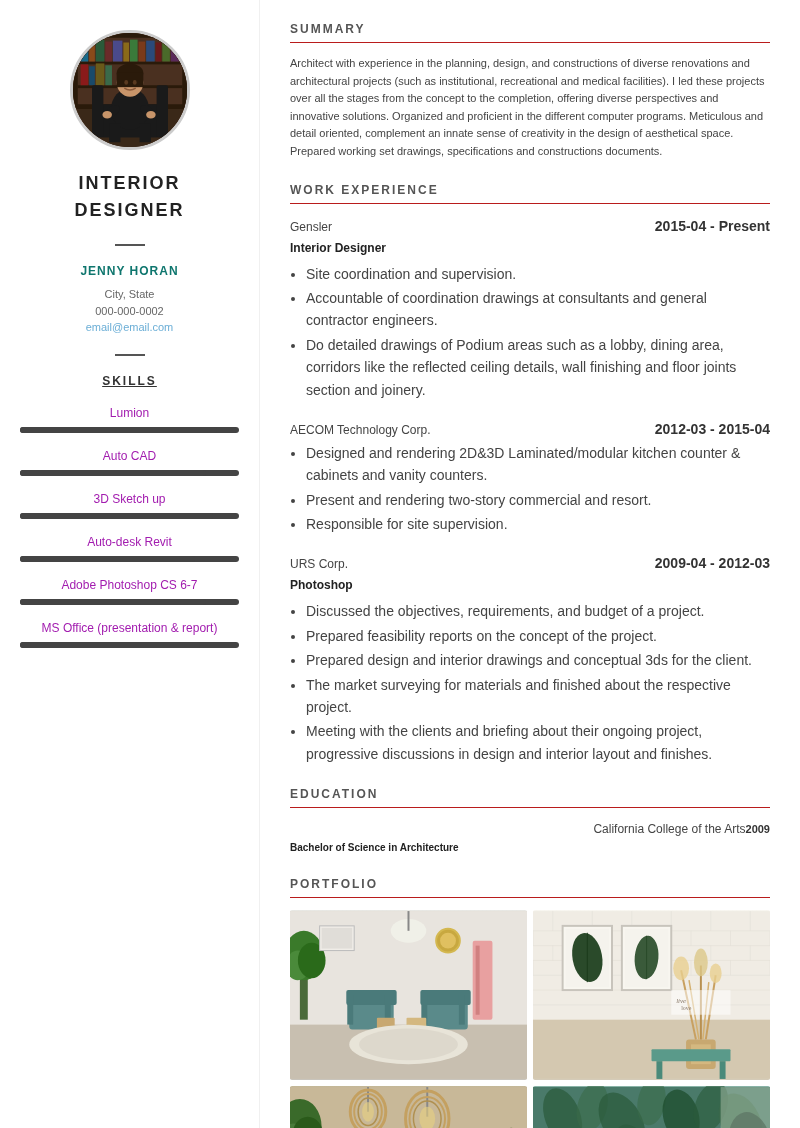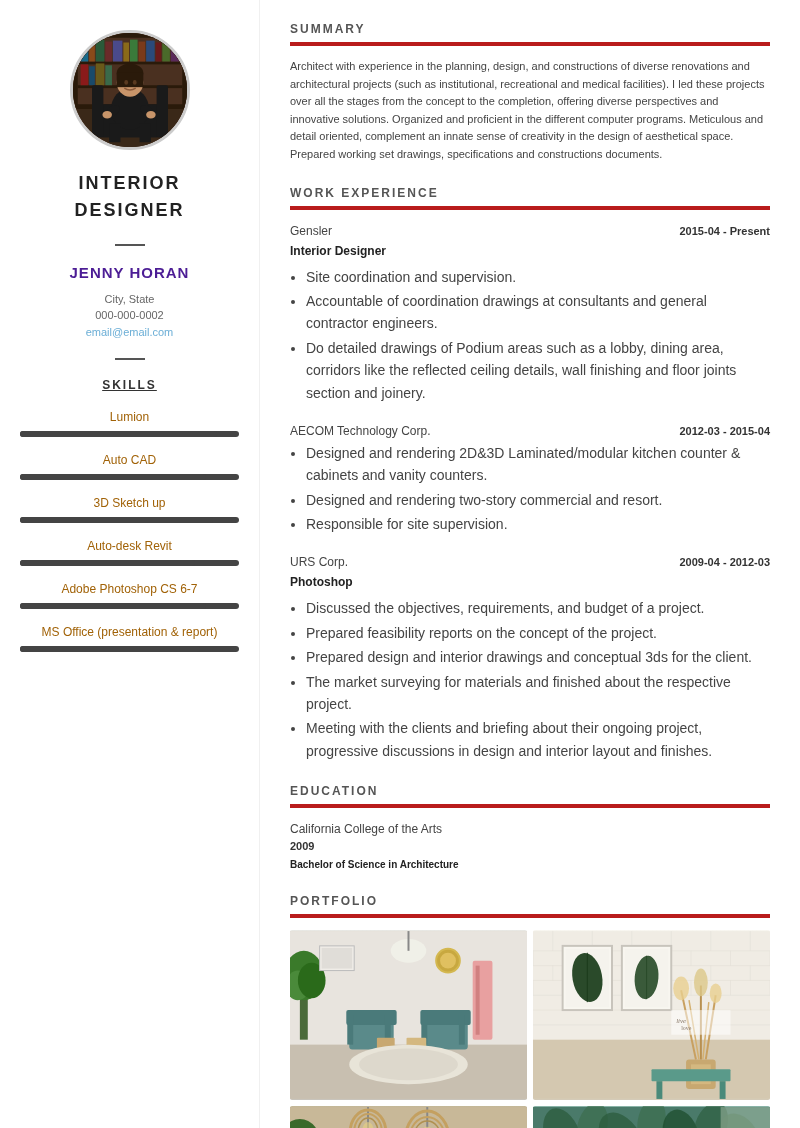--- a/index.html
+++ b/index.html
@@ -57,26 +57,26 @@
       color: #222;
       margin-bottom: 12px;
     }
     .divider {
       width: 30px;
       height: 2px;
       background: #555;
       margin: 8px auto 16px;
     }
     .name {
-      font-size: 15px;
+      font-size: 12px;
       font-weight: 700;
       letter-spacing: 1px;
       text-transform: uppercase;
       text-align: center;
-      color: #4c1d95;
+      color: #0f766e;
       margin-bottom: 6px;
     }
     .location {
       font-size: 11px;
       color: #666;
       text-align: right;
     }
     .phone {
       font-size: 11px;
       color: #666;
@@ -105,21 +105,21 @@
       text-transform: uppercase;
       margin-bottom: 14px;
       color: #333;
       text-decoration: underline;
     }
     .skill-item {
       margin-bottom: 14px;
     }
     .skill-name {
       font-size: 12px;
-      color: #a16207;
+      color: #a21caf;
       margin-bottom: 5px;
       text-align: center;
     }
     .skill-bar-bg {
       width: 100%;
       height: 6px;
       background: #444;
       border-radius: 3px;
     }
     .skill-bar-fill {
@@ -131,21 +131,21 @@
     .main-content {
       flex: 1;
       padding: 20px 30px 30px 30px;
     }
     .section-title {
       font-size: 12px;
       font-weight: 700;
       letter-spacing: 2px;
       text-transform: uppercase;
       color: #555;
-      border-bottom: 4px solid #b91c1c;
+      border-bottom: 1px solid #b91c1c;
       padding-bottom: 4px;
       margin-bottom: 12px;
       margin-top: 20px;
     }
     .section-title:first-child {
       margin-top: 0;
     }
     .summary-text {
       font-size: 11px;
       color: #444;
@@ -159,45 +159,44 @@
       display: flex;
       justify-content: space-between;
       align-items: baseline;
       margin-bottom: 2px;
     }
     .company-name {
       font-size: 12px;
       color: #444;
     }
     .work-dates {
-      font-size: 11px;
+      font-size: 14px;
       font-weight: 700;
       color: #333;
     }
     .work-role {
       font-size: 12px;
       font-weight: 700;
       color: #222;
       margin-bottom: 6px;
     }
     .work-bullets {
       padding-left: 16px;
       font-size: 14px;
       color: #444;
       line-height: 1.6;
     }
     .work-bullets li {
       margin-bottom: 2px;
     }
     .edu-entry {
       display: flex;
-      justify-content: center;
+      justify-content: flex-end;
       align-items: baseline;
       margin-bottom: 2px;
-      flex-direction: column;
     }
     .edu-school {
       font-size: 12px;
       color: #444;
     }
     .edu-year {
       font-size: 11px;
       font-weight: 700;
       color: #333;
     }
@@ -383,21 +382,21 @@
             <li>Do detailed drawings of Podium areas such as a lobby, dining area, corridors like the reflected ceiling details, wall finishing and floor joints section and joinery.</li>
           </ul>
     </div>
         <div class="work-entry">
       <div class="work-header">
         <span class="company-name">AECOM Technology Corp.</span>
         <span class="work-dates">2012-03 - 2015-04</span>
       </div>
       <ul class="work-bullets">
             <li>Designed and rendering 2D&amp;3D Laminated/modular kitchen counter &amp; cabinets and vanity counters.</li>
-            <li>Designed and rendering two-story commercial and resort.</li>
+            <li>Present and rendering two-story commercial and resort.</li>
             <li>Responsible for site supervision.</li>
           </ul>
     </div>
         <div class="work-entry">
       <div class="work-header">
         <span class="company-name">URS Corp.</span>
         <span class="work-dates">2009-04 - 2012-03</span>
       </div>
       <div class="work-role">Photoshop</div>
       <ul class="work-bullets">

